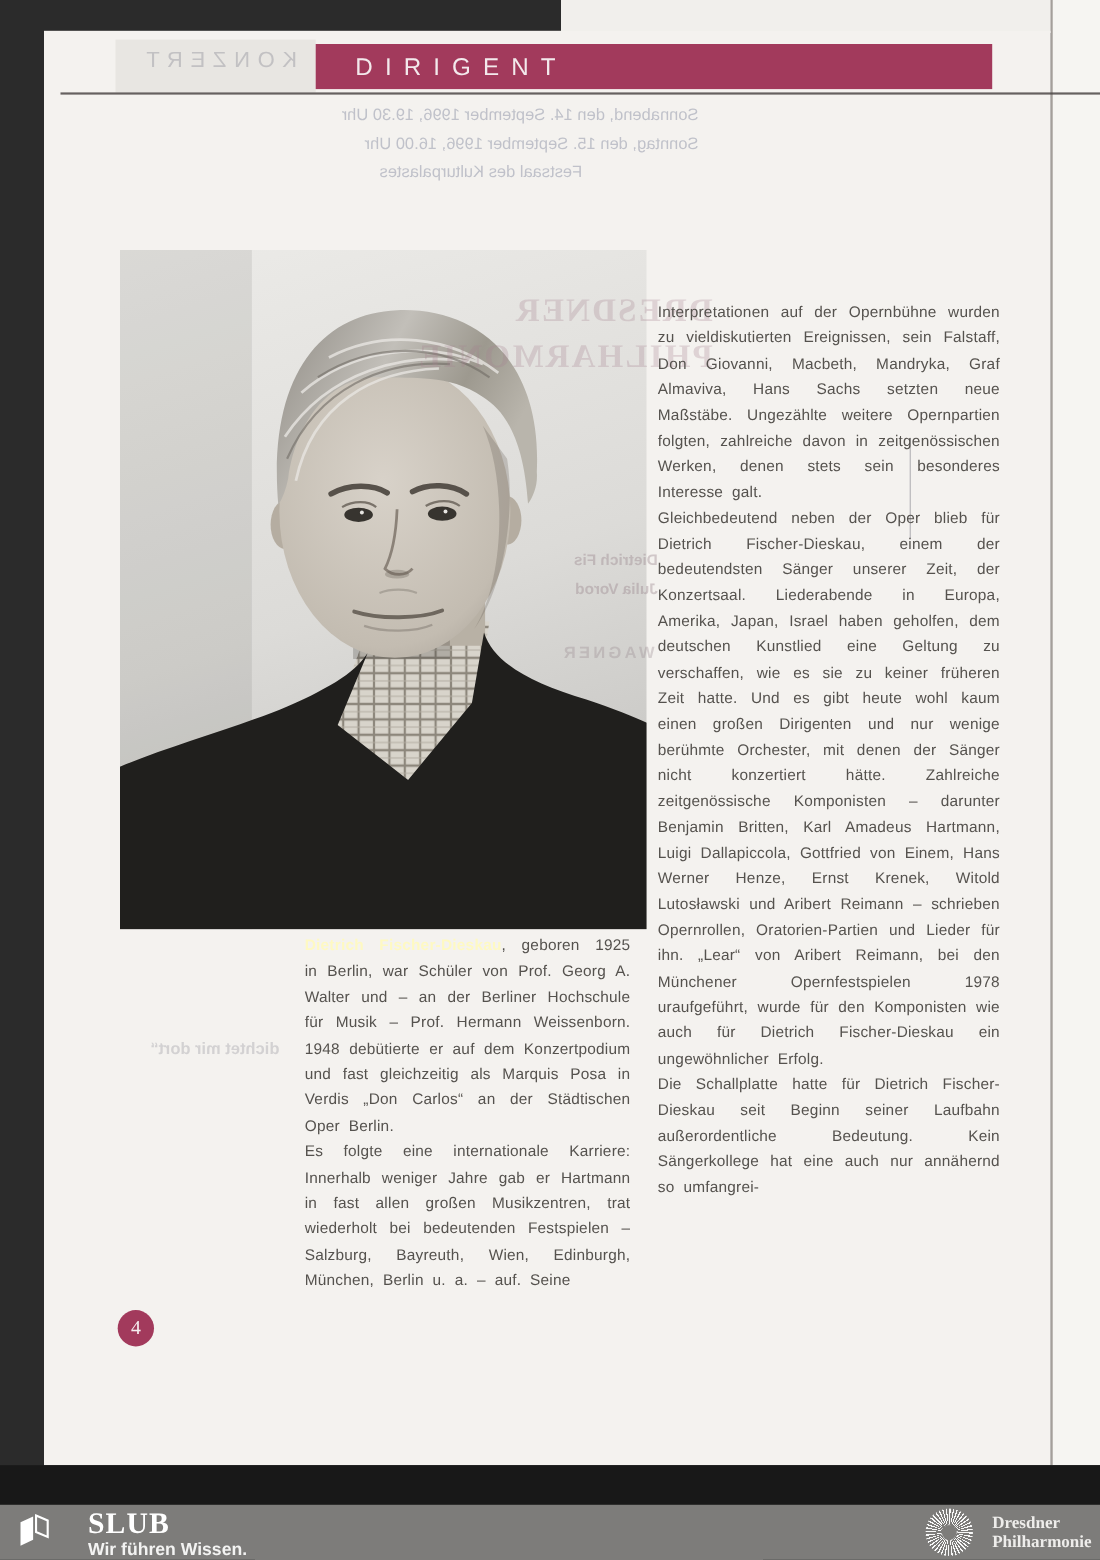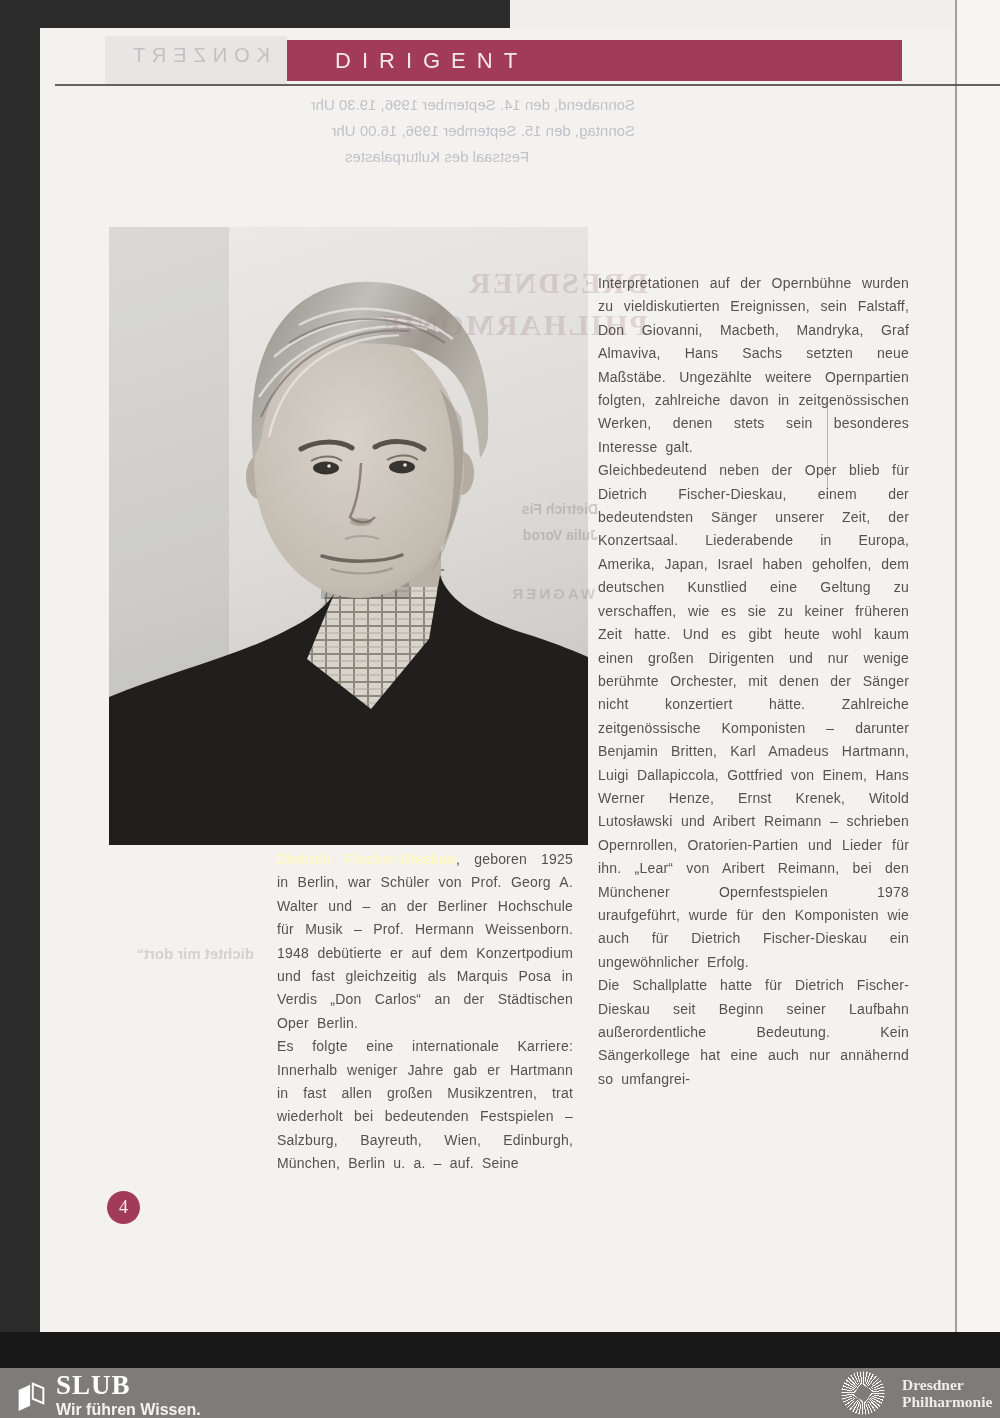--- a/index.html
+++ b/index.html
@@ -15,21 +15,21 @@
   .sheet{position:absolute;left:40px;top:28px;width:915px;height:1304px;background:#f4f2ef;}
   .bottom-band{position:absolute;left:0;top:1332px;width:1000px;height:36px;background:#181818;}
   .fold-artifact{position:absolute;left:827px;top:398px;width:1px;height:92px;background:rgba(100,100,110,.45);}
   
   .rubric-strip{position:absolute;left:105px;top:36px;width:182px;height:48px;background:#e8e6e2;}
   .header-rule{position:absolute;left:55px;top:84px;width:945px;height:2px;background:#4c4846;opacity:.85;}
   .rubric-bar{position:absolute;left:287px;top:40px;width:615px;height:41px;
     display:flex;align-items:center;}
   .rubric-bar .title{
     color:#f3e9ec;font-size:22px;font-weight:400;letter-spacing:11px;
-    padding-left:48px;white-space:nowrap;}
+    padding-left:36px;white-space:nowrap;}
   
   .ghost{position:absolute;transform:scaleX(-1);pointer-events:none;z-index:2;}
   .ghost-konzert{left:118px;top:44px;width:160px;text-align:center;
     font-size:20px;letter-spacing:7px;color:rgba(148,148,158,.45);}
   .ghost-dates{left:345px;top:92px;width:290px;z-index:2;position:absolute;}
   .ghost-dates .gline{display:block;transform:scaleX(-1);text-align:right;
     font-size:15px;line-height:26px;color:rgba(120,126,150,.42);white-space:nowrap;}
   .ghost-masthead{left:420px;top:262px;width:228px;text-align:left;
     font-family:"Liberation Serif",serif;font-weight:bold;font-size:30px;line-height:42px;
     letter-spacing:2px;color:rgba(165,130,142,.28);}
@@ -48,21 +48,21 @@
   .col p{margin:0;}
   .col b{color:#fef9c3;}
   .left-col{left:277px;top:848px;width:296px;}
   .right-col{left:598px;top:272px;width:311px;}
   
   .page-badge{position:absolute;left:107px;top:1191px;width:33px;height:33px;border-radius:50%;
     background:#a23a5c;color:#f5eef0;display:flex;align-items:center;justify-content:center;
     font-family:"Liberation Serif",serif;font-size:18px;z-index:3;}
   
   .footer{position:absolute;left:0;top:1368px;width:1000px;height:50px;background:#7d7c7a;z-index:5;}
-  .slub{position:absolute;left:16px;top:4px;display:flex;align-items:center;cursor:pointer;}
+  .slub{position:absolute;left:16px;top:4px;display:flex;align-items:flex-start;cursor:pointer;gap:24px;}
   .slub .book{width:30px;height:32px;margin-top:3px;}
   .slub .words{margin-left:10px;}
   .slub .mark{font-family:"Liberation Serif",serif;font-weight:bold;font-size:27px;line-height:27px;
     color:#ffffff;letter-spacing:1px;}
   .slub .tag{font-size:16px;font-weight:bold;color:#f3f3f2;margin-top:2px;}
   .phil{position:absolute;left:838px;top:0;height:50px;display:flex;align-items:center;cursor:pointer;}
   .sunburst{width:50px;height:50px;
     background:repeating-conic-gradient(rgba(255,255,255,.95) 0deg 3.5deg, rgba(255,255,255,0) 3.5deg 9deg);
     -webkit-mask-image:radial-gradient(circle, rgba(0,0,0,0) 0 6px, #000 8px 21px, rgba(0,0,0,0) 22px);
     mask-image:radial-gradient(circle, rgba(0,0,0,0) 0 6px, #000 8px 21px, rgba(0,0,0,0) 22px);}

